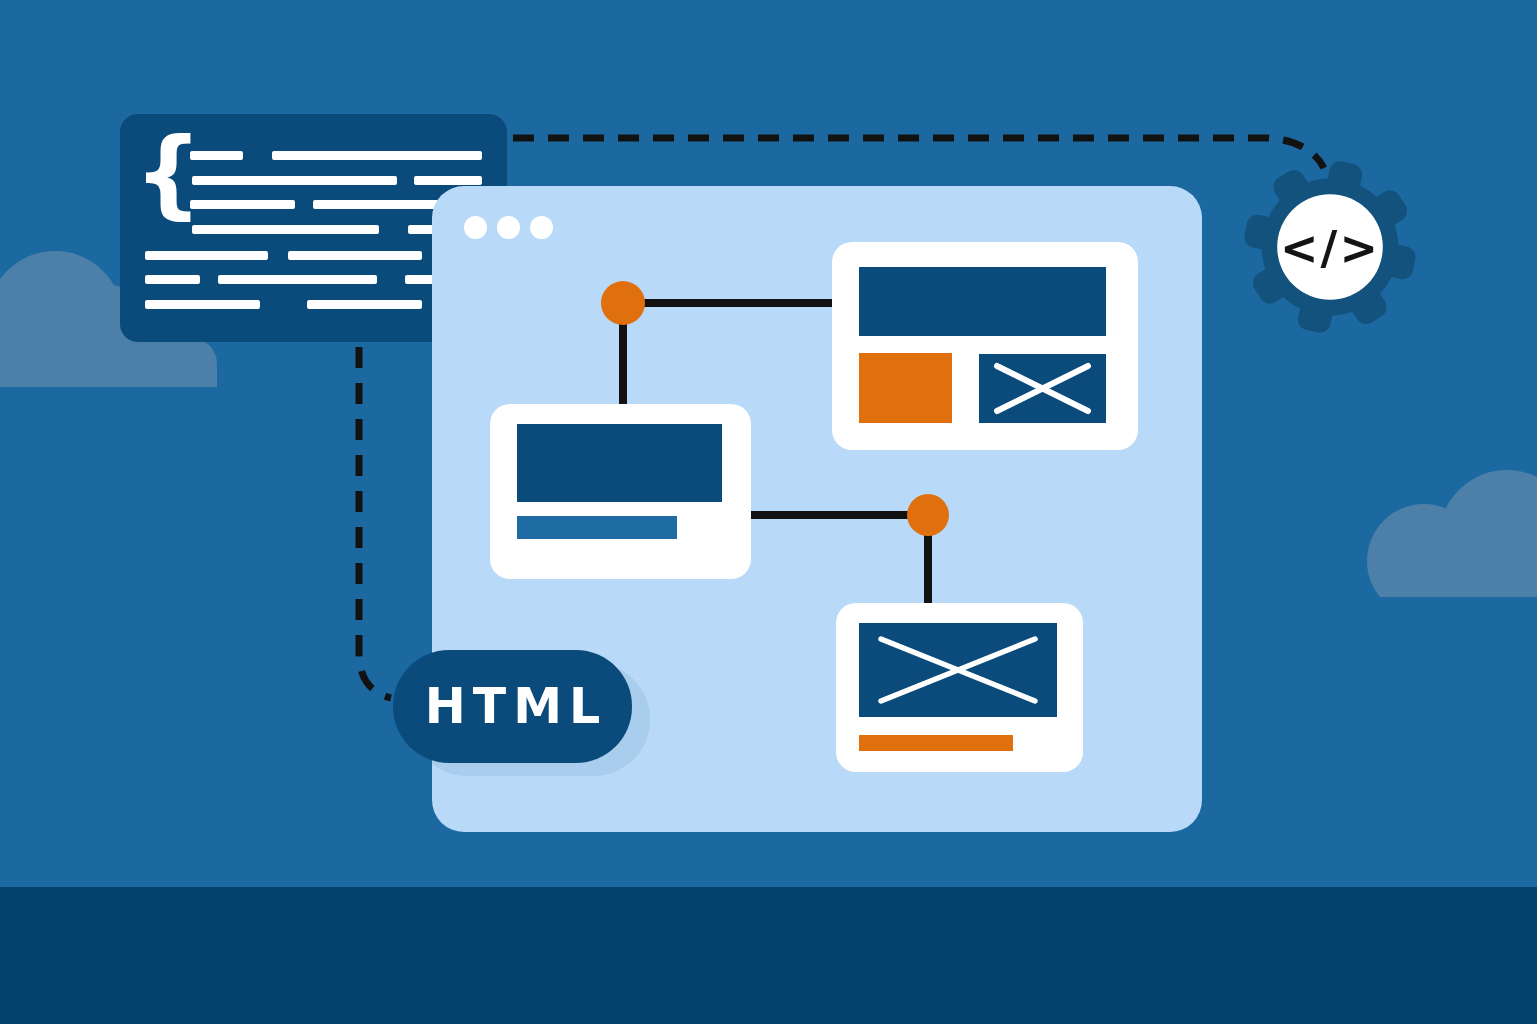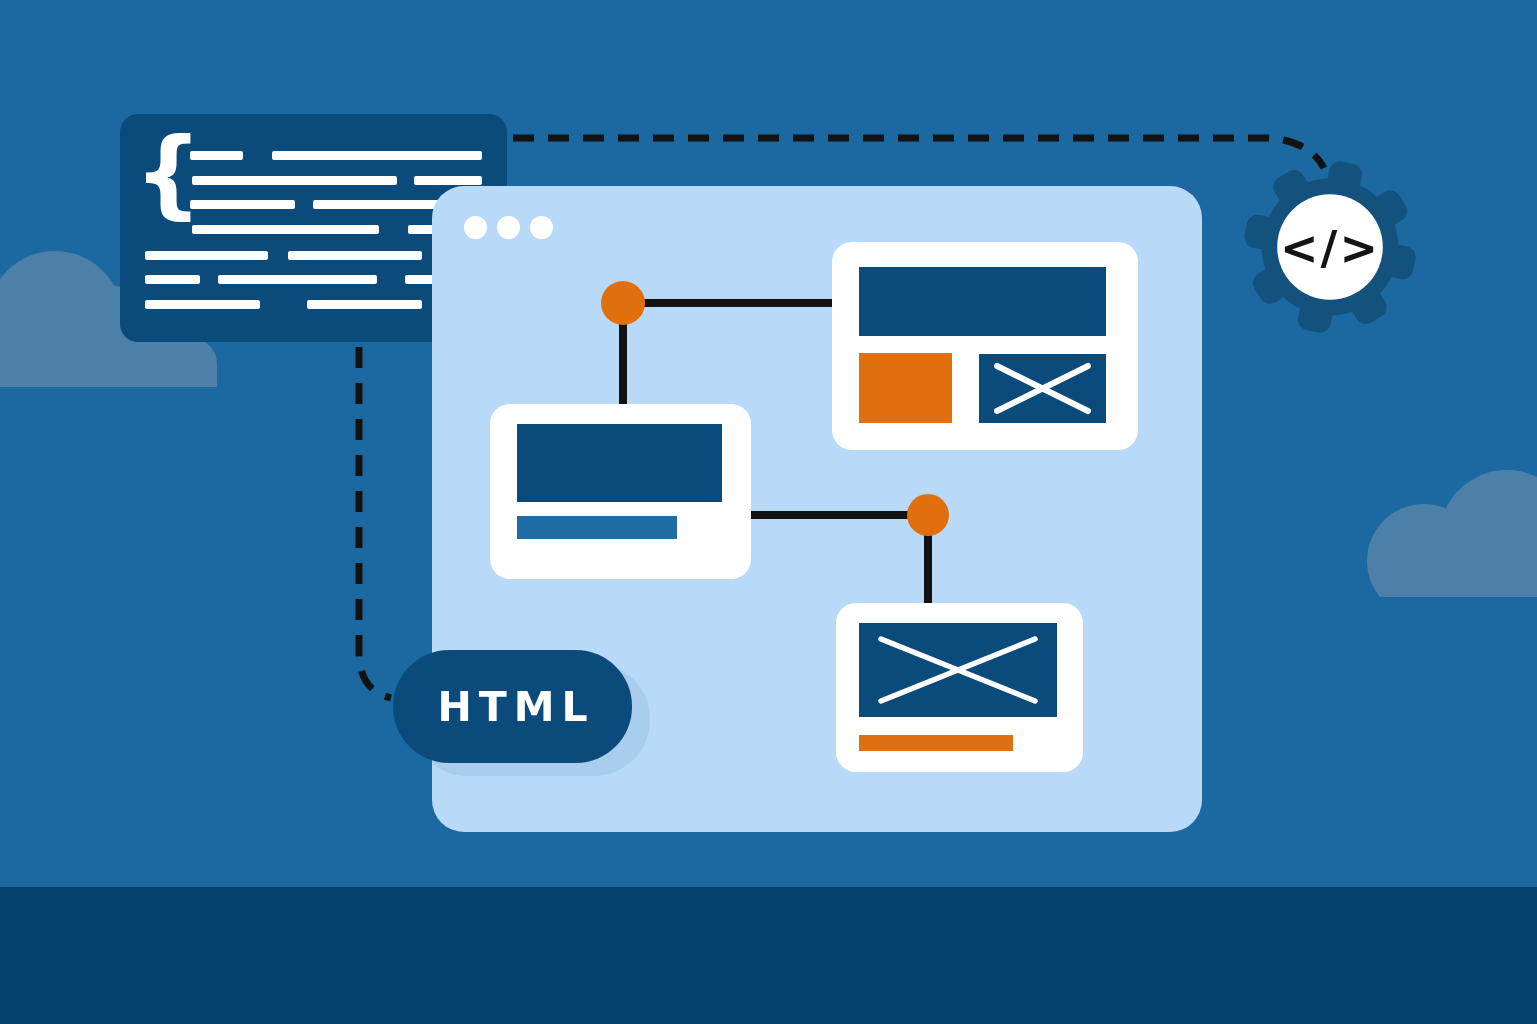--- a/index.html
+++ b/index.html
@@ -56,21 +56,21 @@
   .orange-fill{background:var(--orange,#e06f0e);}
   .midblue-fill{background:var(--mid_blue,#1f6ca4);}
 
   
   .html-badge{
     position:absolute; left:393px; top:650px; width:239px; height:113px;
     background:var(--navy,#0b4b7c); border-radius:56px;
     display:flex; align-items:center; justify-content:center;
   }
   .html-badge span{
-    color:#fff; font-size:41px; font-weight:bold; letter-spacing:7px;
+    color:#fff; font-size:49px; font-weight:bold; letter-spacing:7px;
     padding-left:7px; 
   }
 </style>
 </head>
 <body>
 
 <div class="stage">
 
   <div class="cloud-clip" style="left:0; top:240px; width:230px; height:147px;">
     <div class="cloud-part round" style="left:-13px; top:11px; width:136px; height:136px;"></div>

